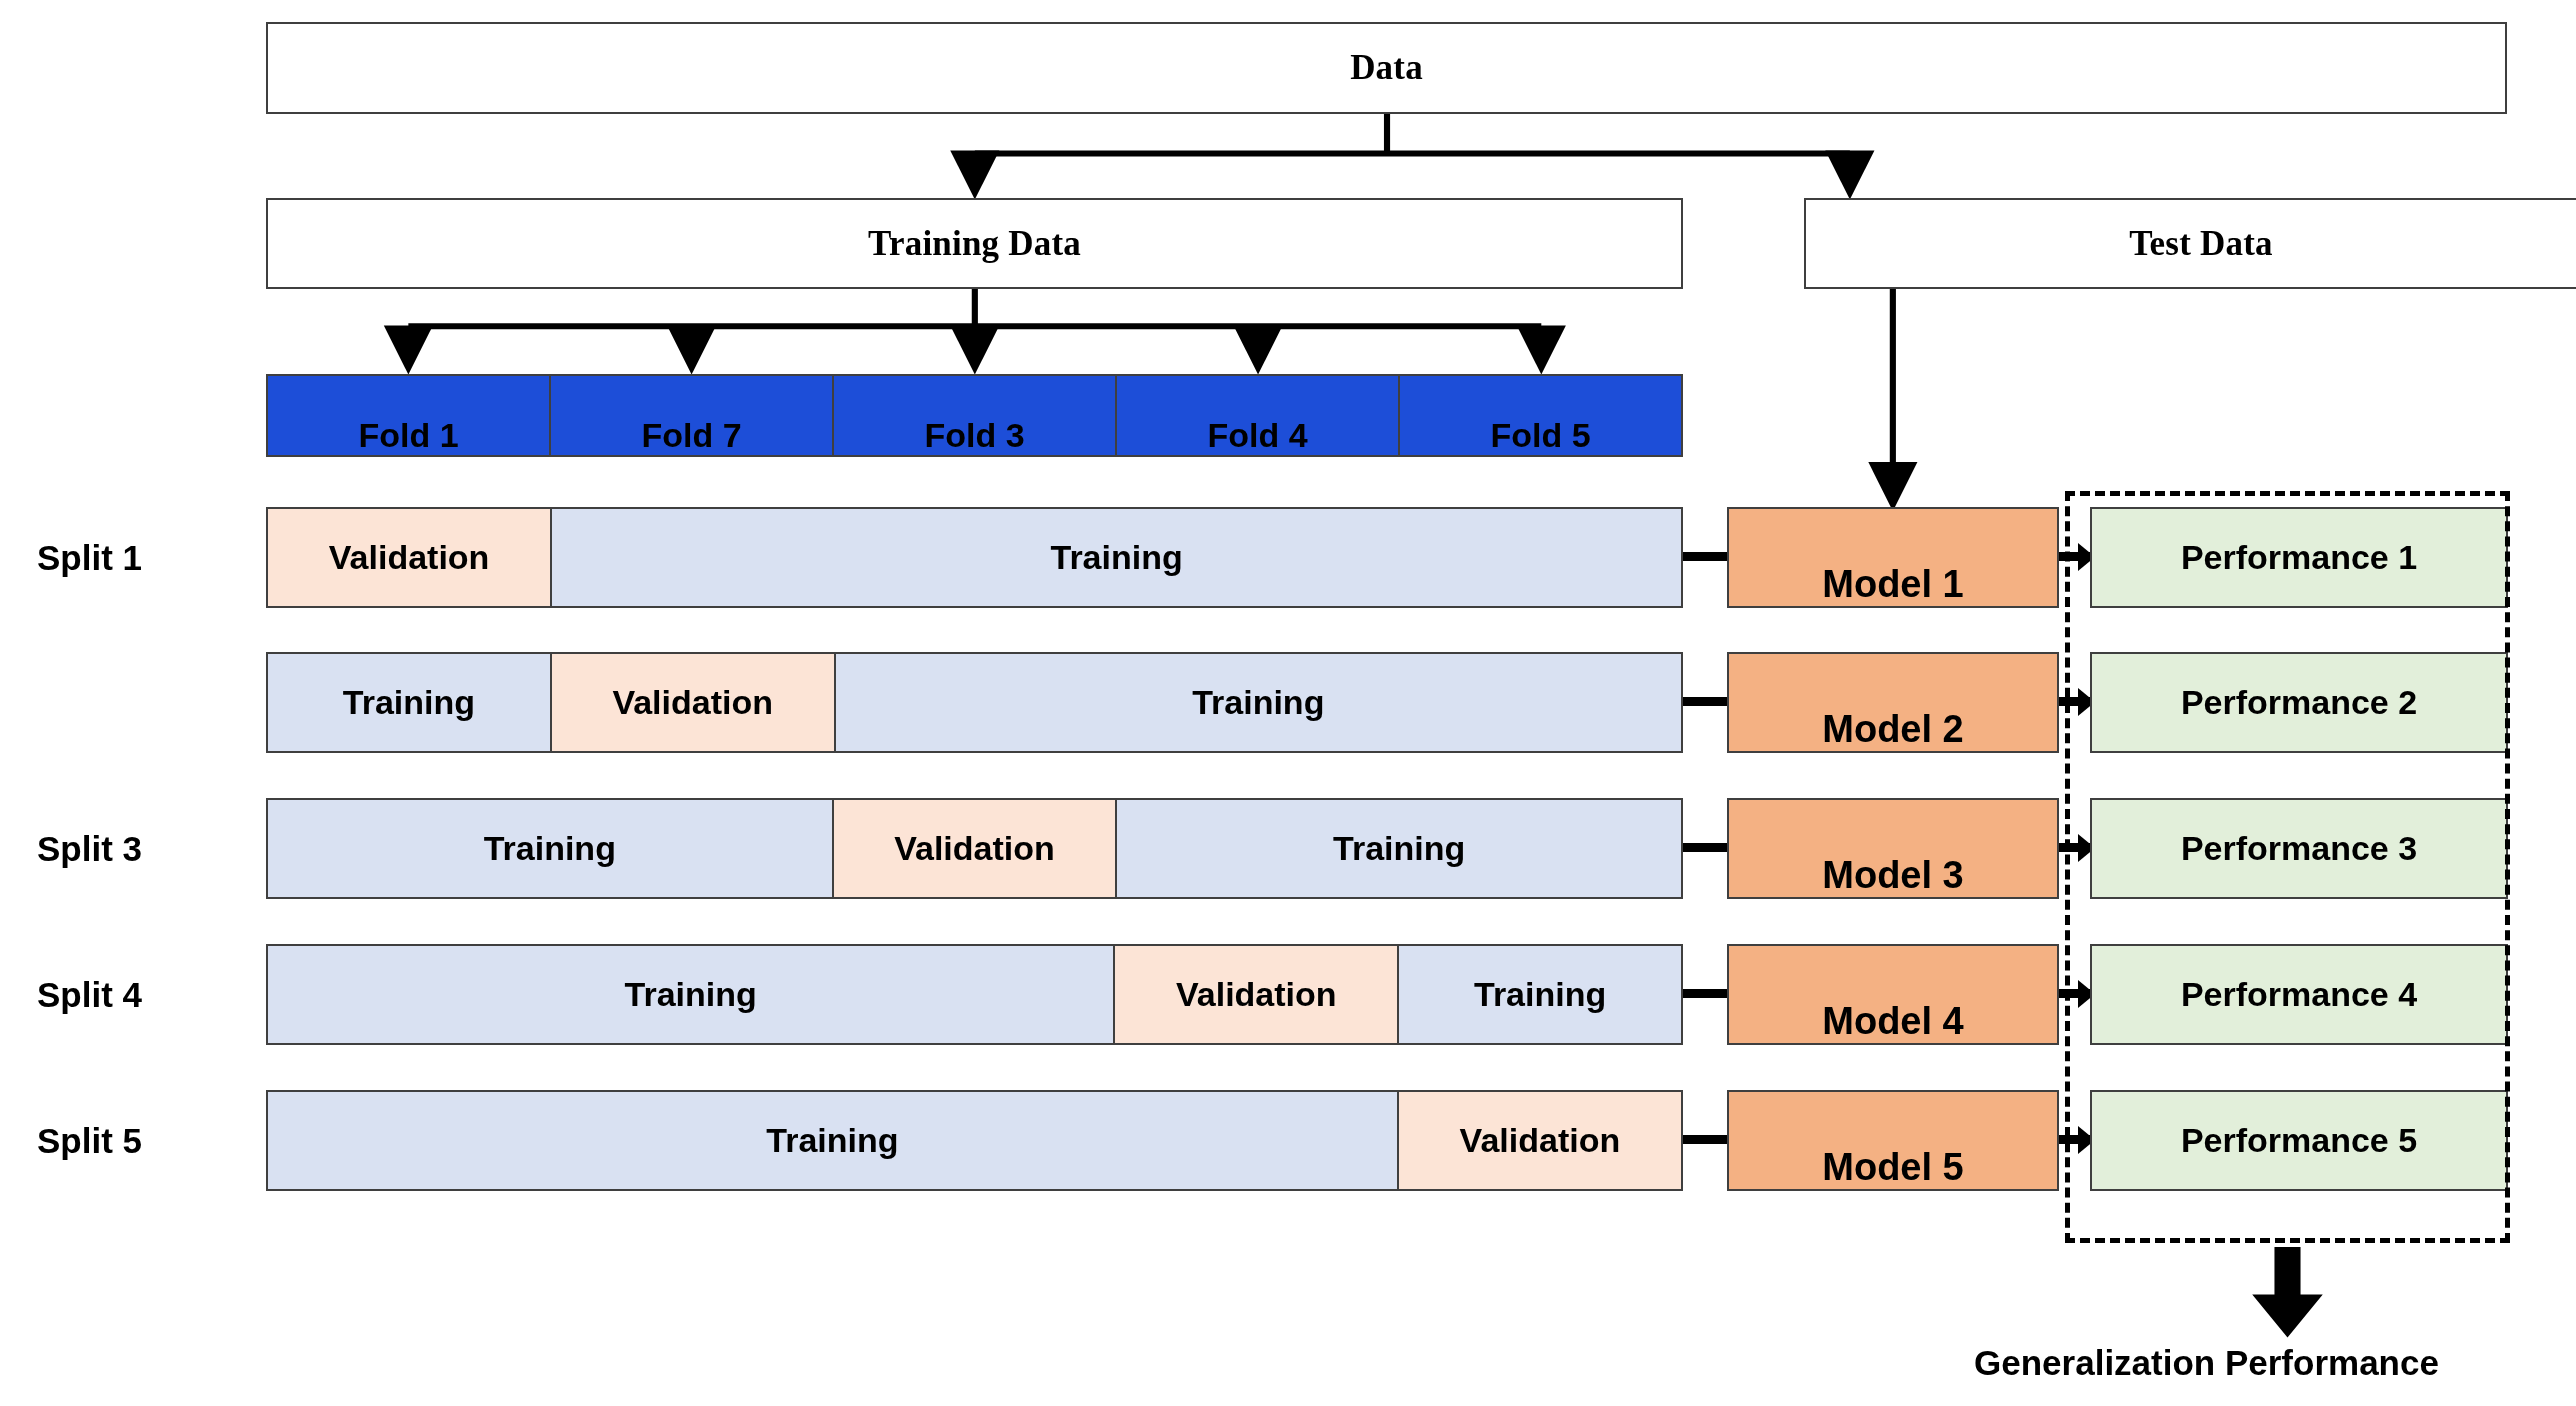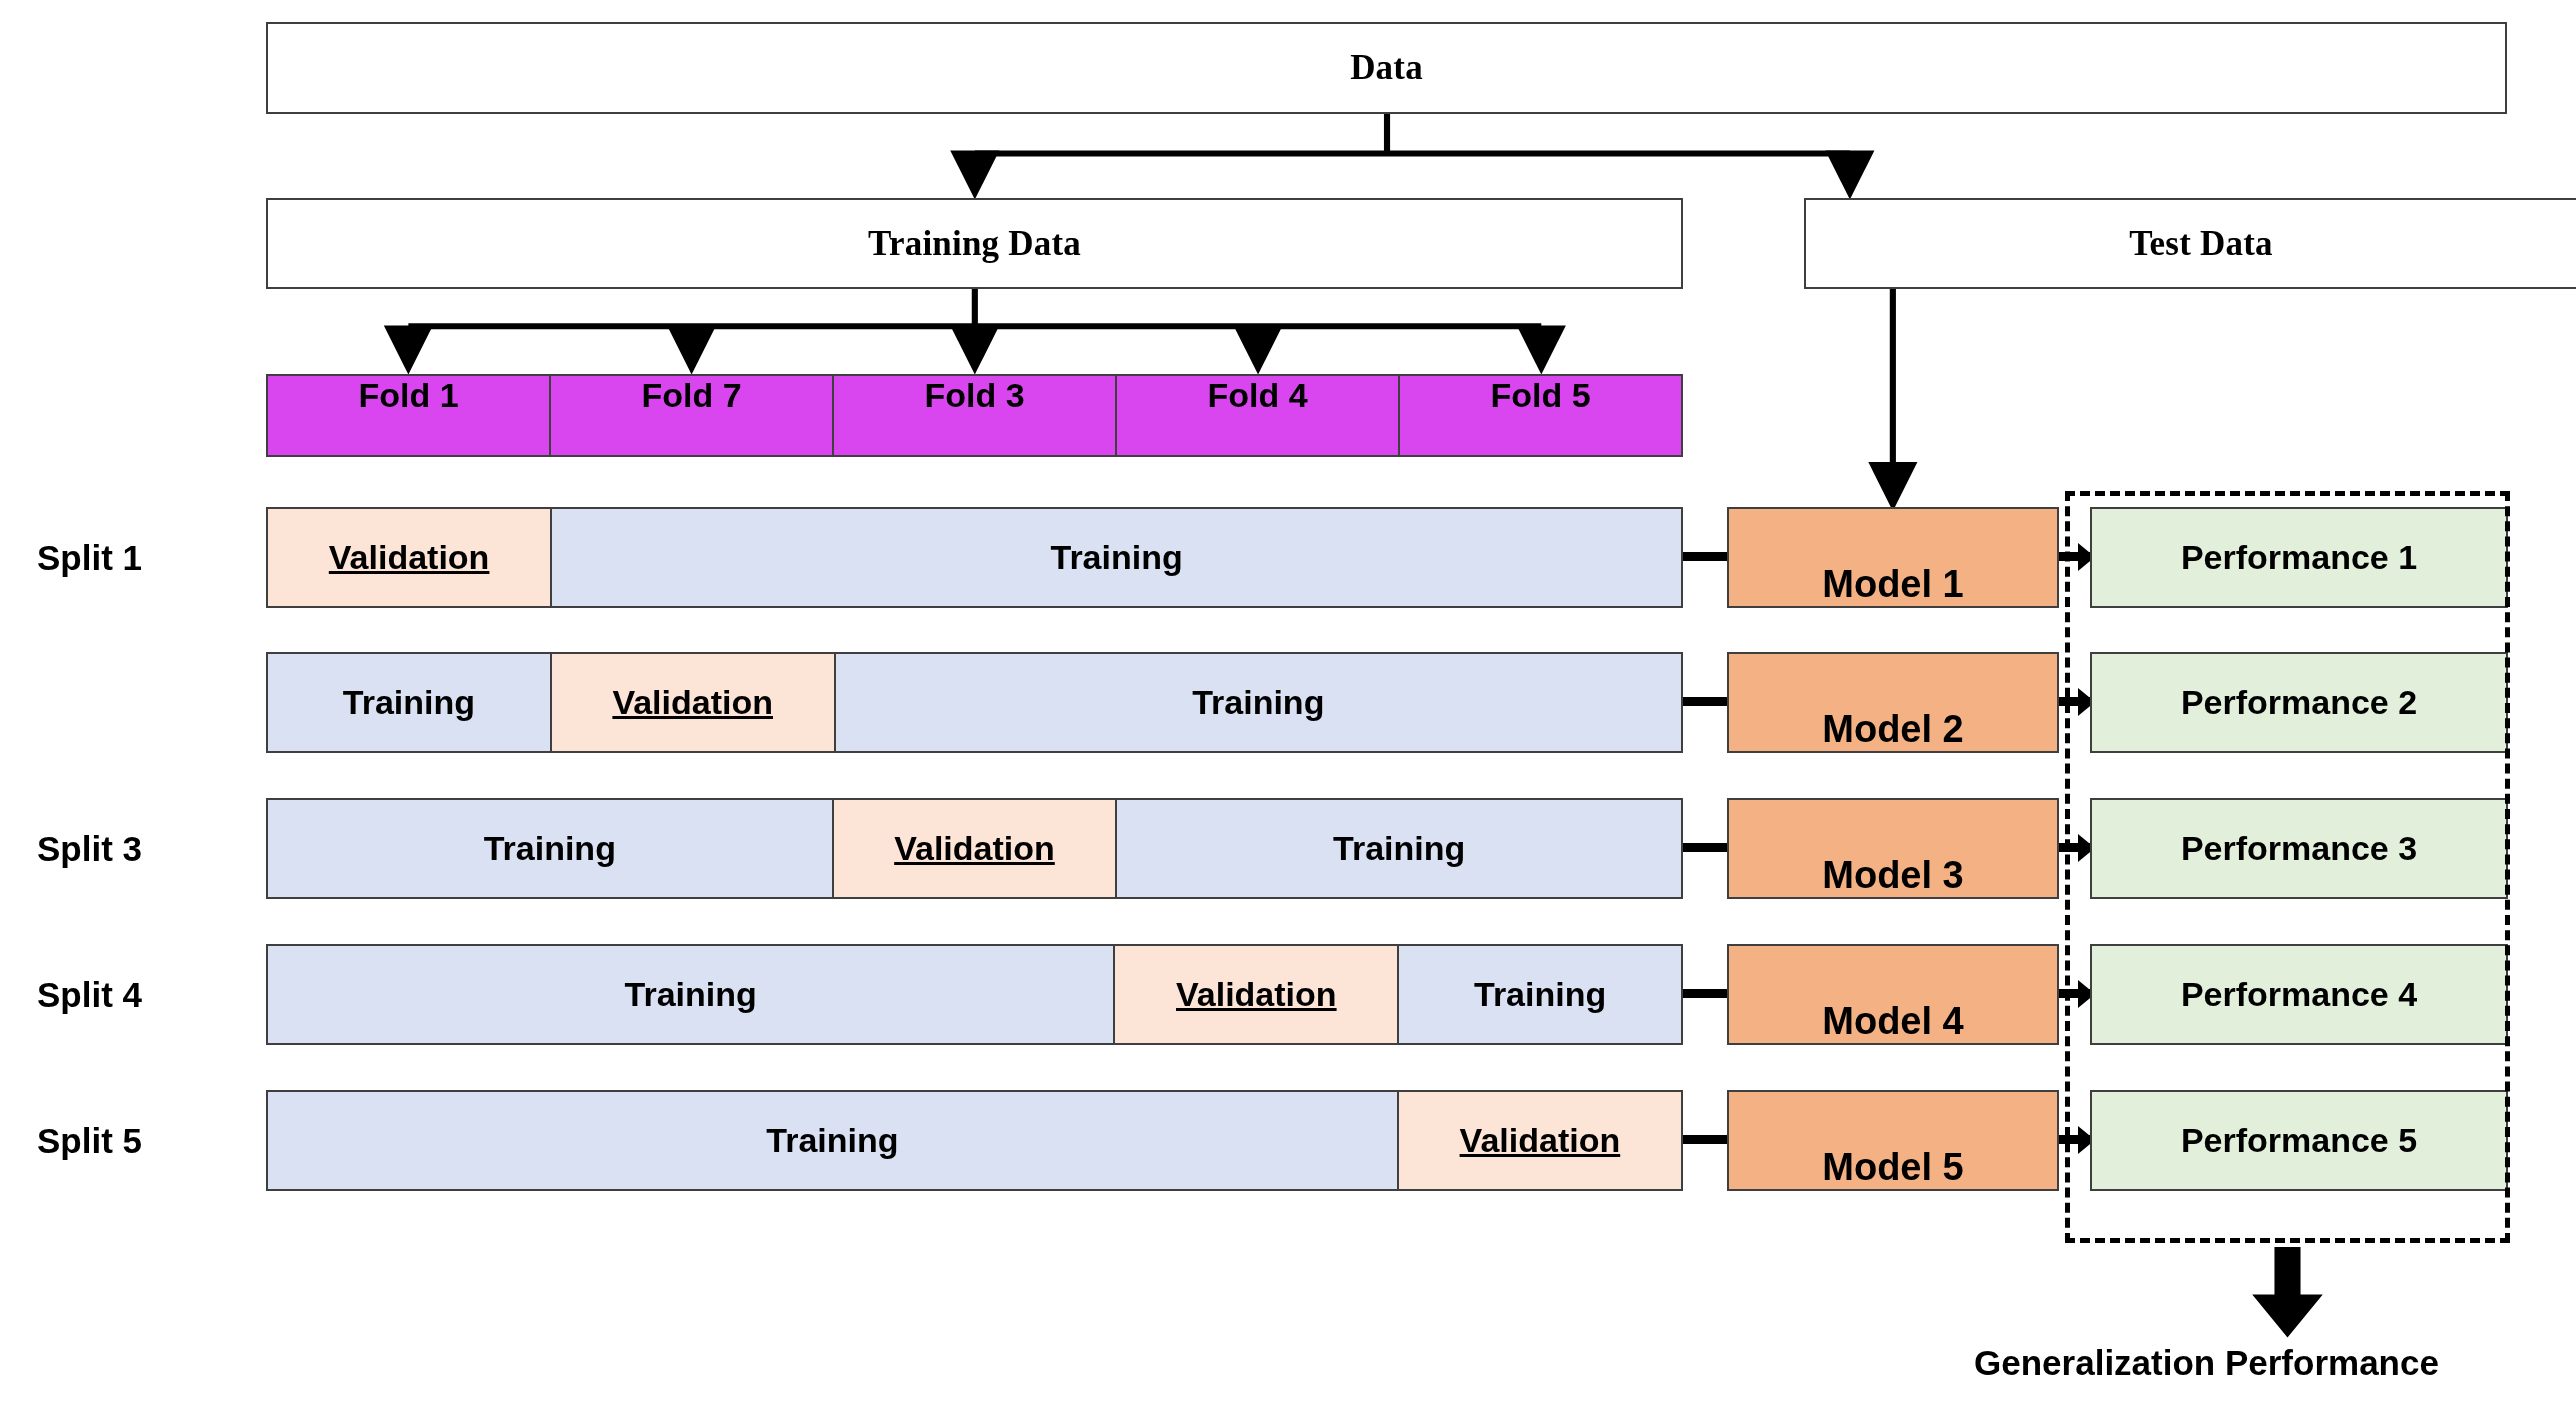--- a/index.html
+++ b/index.html
@@ -27,21 +27,21 @@
     align-items: center;
     justify-content: center;
     font-weight: bold;
     color: #000000;
     letter-spacing: 0.2px;
     font-family: Liberation Serif, serif;
   }
 
   .plain-box { background: #ffffff; }
   .training-cell   { background: #d9e1f2; }
-  .validation-cell { background: #fce4d6; text-decoration: underline; }
+  .validation-cell { background: #fce4d6; }
   .model-box       { background: #f4b183; }
   .perf-box        { background: #e2efda; }
 
   
   #data-box {
     left: 266px; top: 21.5px; width: 2241px; height: 92px;
     font-size: 35px;
   }
   #training-data-box {
     left: 266px; top: 198px; width: 1417px; height: 91px;
@@ -57,27 +57,27 @@
     position: absolute;
     left: 266px; top: 374px;
     width: 1417px; height: 83px;
     display: flex;
     border: 2.3px solid #3f3f3f;
     background: #ffffff;
   }
   .fold-cell {
     flex: 1 1 0;
     display: flex;
-    align-items: flex-start;
+    align-items: flex-end;
     justify-content: center;
     font-size: 34px;
     font-weight: bold;
     color: #000;
     border-right: 2.3px solid #3f3f3f;
-    background: #d946ef;
+    background: #1d4ed8;
   }
   .fold-cell:last-child { border-right: none; }
 
   
   .split-row { position: absolute; left: 0; width: 2576px; height: 101px; }
 
   .split-label {
     position: absolute;
     left: 37px; top: 0;
     width: 215px; height: 101px;

